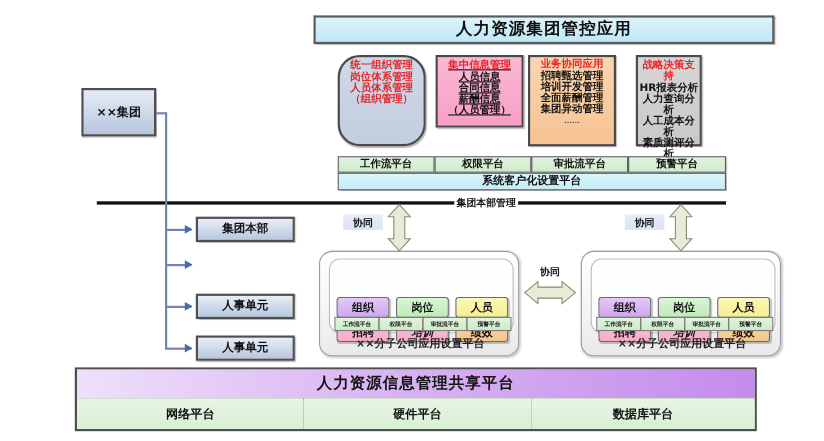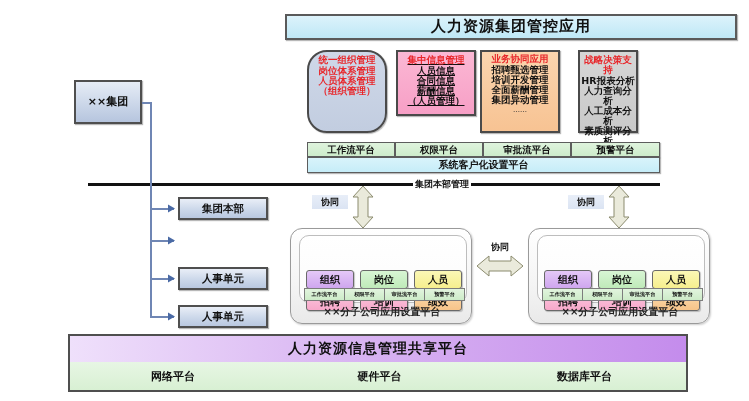--- a/index.html
+++ b/index.html
@@ -70,21 +70,21 @@
     position:absolute;border:1px solid #6a6a6a;border-radius:3px;
     display:flex;align-items:center;justify-content:center;
     font-size:10px;font-weight:bold;color:#111;
     box-shadow:1px 1px 1px rgba(0,0,0,.22);
     margin-top:28px;
   }
   .ch-org{background:linear-gradient(180deg,#e4c8f7 0%,#cfa6ef 100%);}
   .ch-pos{background:linear-gradient(180deg,#d8f5d4 0%,#bfeab9 100%);}
   .ch-per{background:linear-gradient(180deg,#fbf7b6 0%,#f6ef8e 100%);}
   .ch-rec{background:linear-gradient(180deg,#fbc6dd 0%,#f7a8ca 100%);}
-  .ch-trn{background:linear-gradient(180deg,#fbc6dd 0%,#f7a8ca 100%);}
+  .ch-trn{background:linear-gradient(180deg,#fbc6dd 0%,#f7a8ca 100%);font-style:italic;}
   .ch-prf{background:linear-gradient(180deg,#fbd9ac 0%,#f7c489 100%);}
   .mini{
     position:absolute;border:1px solid #7d7d7d;
     background:linear-gradient(180deg,#e2f4de 0%,#cdebc8 100%);
     display:flex;align-items:center;justify-content:center;
     font-size:5.2px;font-weight:bold;color:#111;
   }
   .sub-caption{
     position:absolute;display:flex;align-items:center;justify-content:center;
     font-size:10px;font-weight:bold;color:#222;
@@ -118,21 +118,21 @@
     background:linear-gradient(180deg,#e8eef8 0%,#dbe4f3 100%);
   }
   .coop-label.plain{background:transparent;}
   svg{display:block;overflow:visible;}
 </style>
 </head>
 <body>
 
 <div id="stage">
 
-  <div class="abs box hdr-main" style="left:285px;top:14px;width:452px;height:26px;">
+  <div class="abs box hdr-main" style="left:285px;top:14px;width:419px;height:26px;">
     <span>人力资源集团管控应用</span>
   </div>
 
   <div class="abs box app-card c1" style="left:307px;top:50px;width:80px;height:83px;">
     <div class="t">统一组织管理</div>
     <div class="l">岗位体系管理</div>
     <div class="l">人员体系管理</div>
     <div class="l">（组织管理）</div>
   </div>
 

